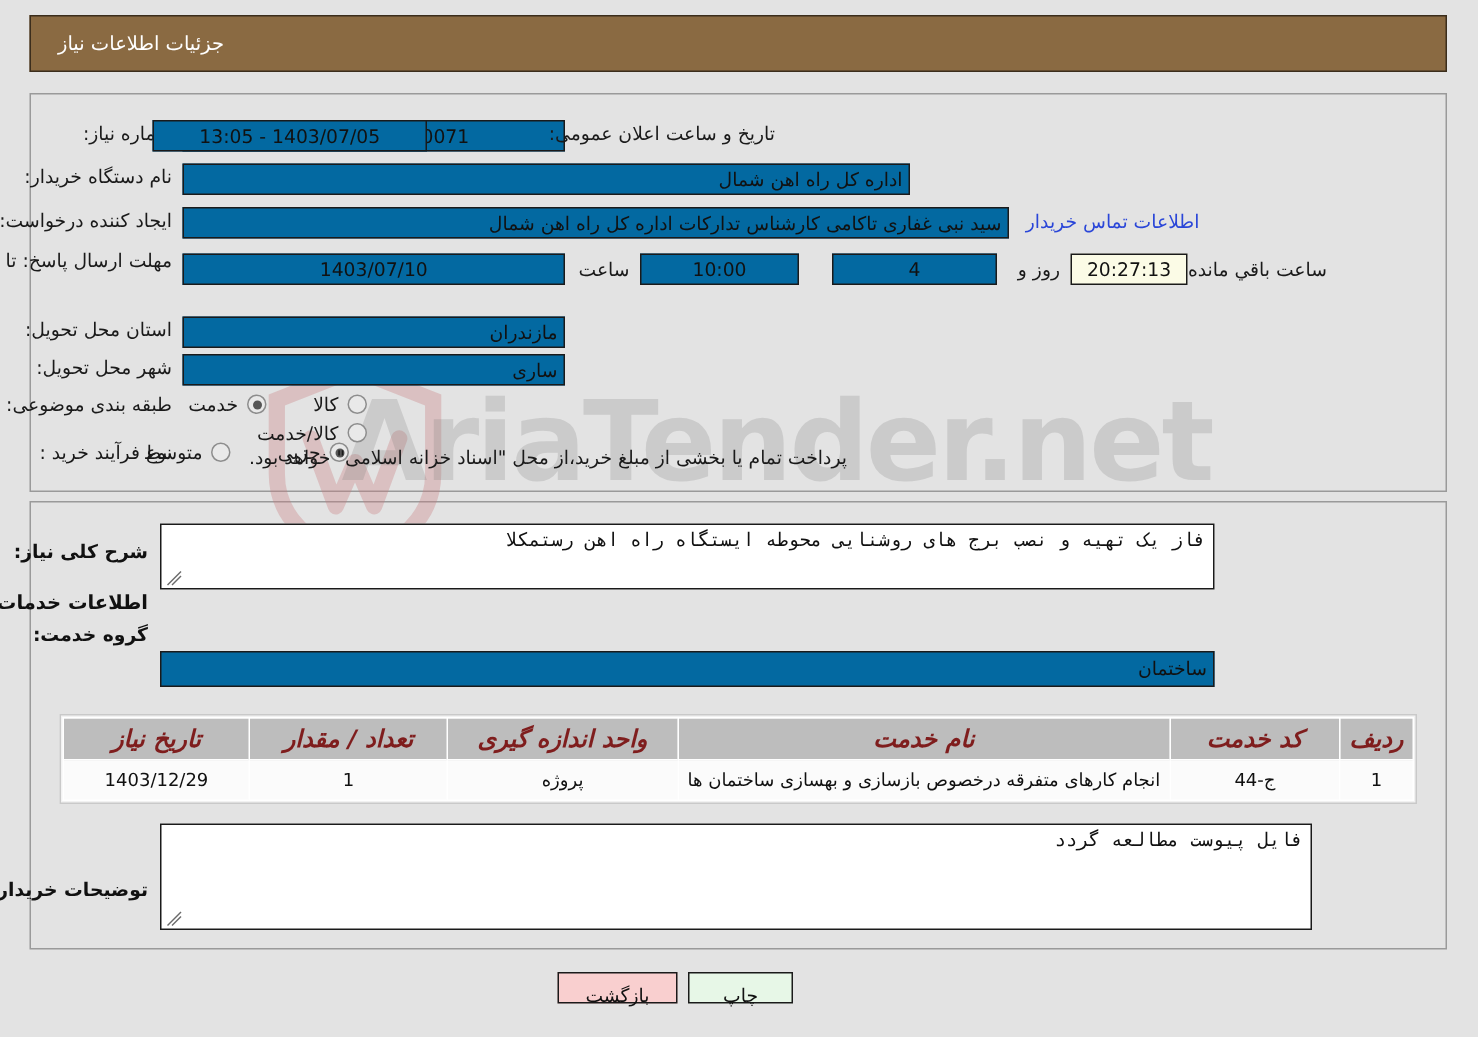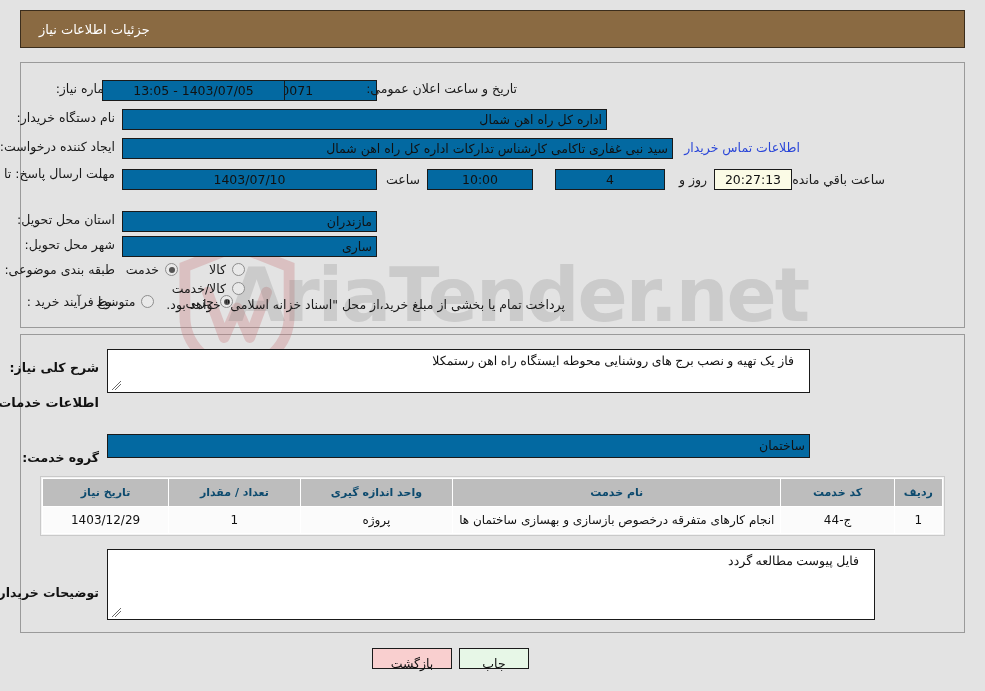--- a/index.html
+++ b/index.html
@@ -153,24 +153,24 @@
     margin-left: 26px;
   }
 
   
   .ta {
     box-sizing: border-box;
     border: 1px solid #1a1a1a;
     background: #ffffff;
     font-size: 12.5px;
     color: #111;
-    padding: 3px 15px;
+    padding: 3px 5px;
     position: relative;
     overflow: hidden;
-    font-family: Liberation Sans, sans-serif;
+    font-family: Liberation Mono, monospace;
     line-height: 16px;
   }
   .ta .grip {
     position: absolute;
     left: 3px;
     bottom: 1px;
     width: 11px;
     height: 11px;
     pointer-events: none;
   }
@@ -179,27 +179,28 @@
   .tbl {
     position: absolute;
     border-collapse: collapse;
     background: #f2f2f2;
     font-size: 12px;
     direction: rtl;
   }
   .tbl th {
     background: #bdbdbd;
     border: 1px solid #ffffff;
-    color: #0c4a6e;
+    color: #7f1d1d;
     font-weight: bold;
-    font-size: 11px;
+    font-size: 16px;
     height: 27px;
     padding: 0 6px;
     text-align: center;
     white-space: nowrap;
+    font-style: italic;
   }
   .tbl td {
     background: #fbfbfb;
     border: 1px solid #ffffff;
     color: #101010;
     height: 26px;
     padding: 0 6px;
     text-align: center;
     font-size: 12px;
     white-space: nowrap;
@@ -331,21 +332,21 @@
   <div class="ta" style="position:absolute; top:349px; right:175px; width:703px; height:44px; z-index:10;">
     <span>فاز یک تهیه و نصب برج های روشنایی محوطه ایستگاه راه اهن رستمکلا</span>
     <svg class="grip" viewBox="0 0 11 11">
       <line x1="1" y1="10" x2="10" y2="1" stroke="#6a6a6a" stroke-width="1"></line>
       <line x1="4" y1="10" x2="10" y2="4" stroke="#6a6a6a" stroke-width="1"></line>
     </svg>
   </div>
 
   <span class="lbl-b" style="position:absolute; top:395px; right:886px; font-size:13px; z-index:10;">اطلاعات خدمات مورد نیاز</span>
 
-  <span class="lbl-b" style="position:absolute; top:450px; right:886px; z-index:10;margin-left:38px;">گروه خدمت:</span>
+  <span class="lbl-b" style="position:absolute; top:415px; right:886px; z-index:10;margin-left:38px;">گروه خدمت:</span>
   <div class="fld right" style="position:absolute; top:434px; right:175px; width:703px; height:24px; line-height:22px; z-index:10;">ساختمان</div>
 
   <div class="tbl-wrap">
     <table class="tbl" style="position:relative; width:100%;">
       <thead>
         <tr>
           <th style="width:36px;margin-top:19px;">ردیف</th>
           <th style="width:106px;">کد خدمت</th>
           <th>نام خدمت</th>
           <th style="width:145px;">واحد اندازه گیری</th>

